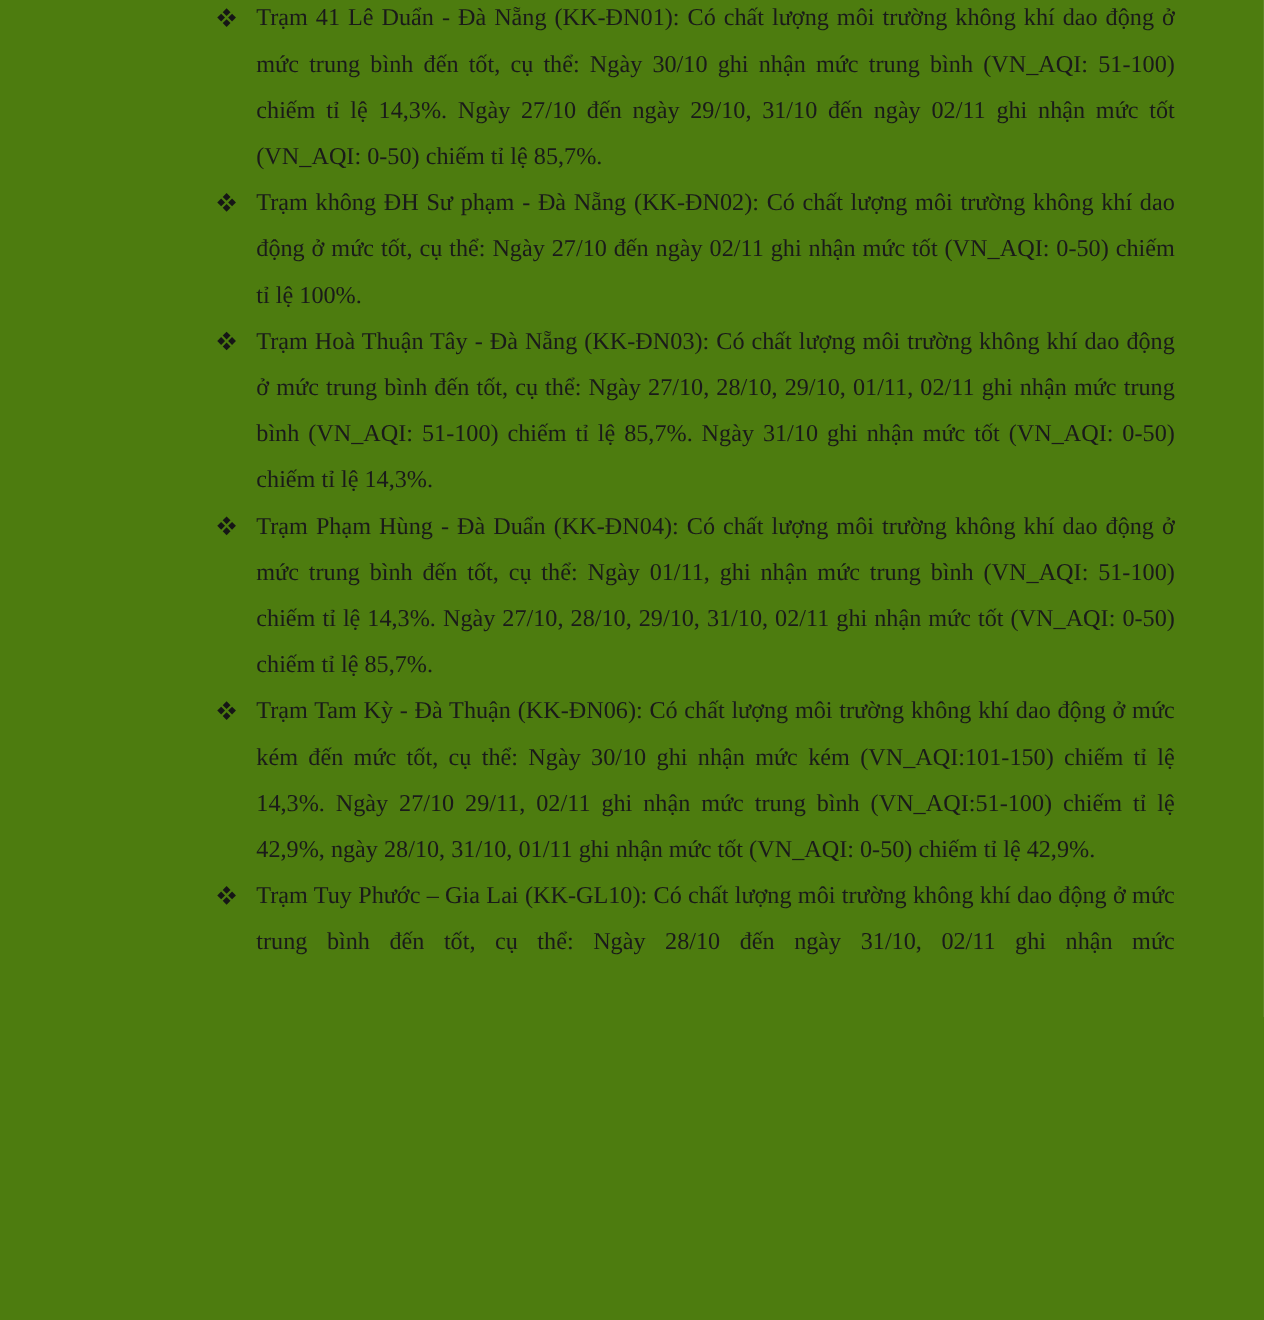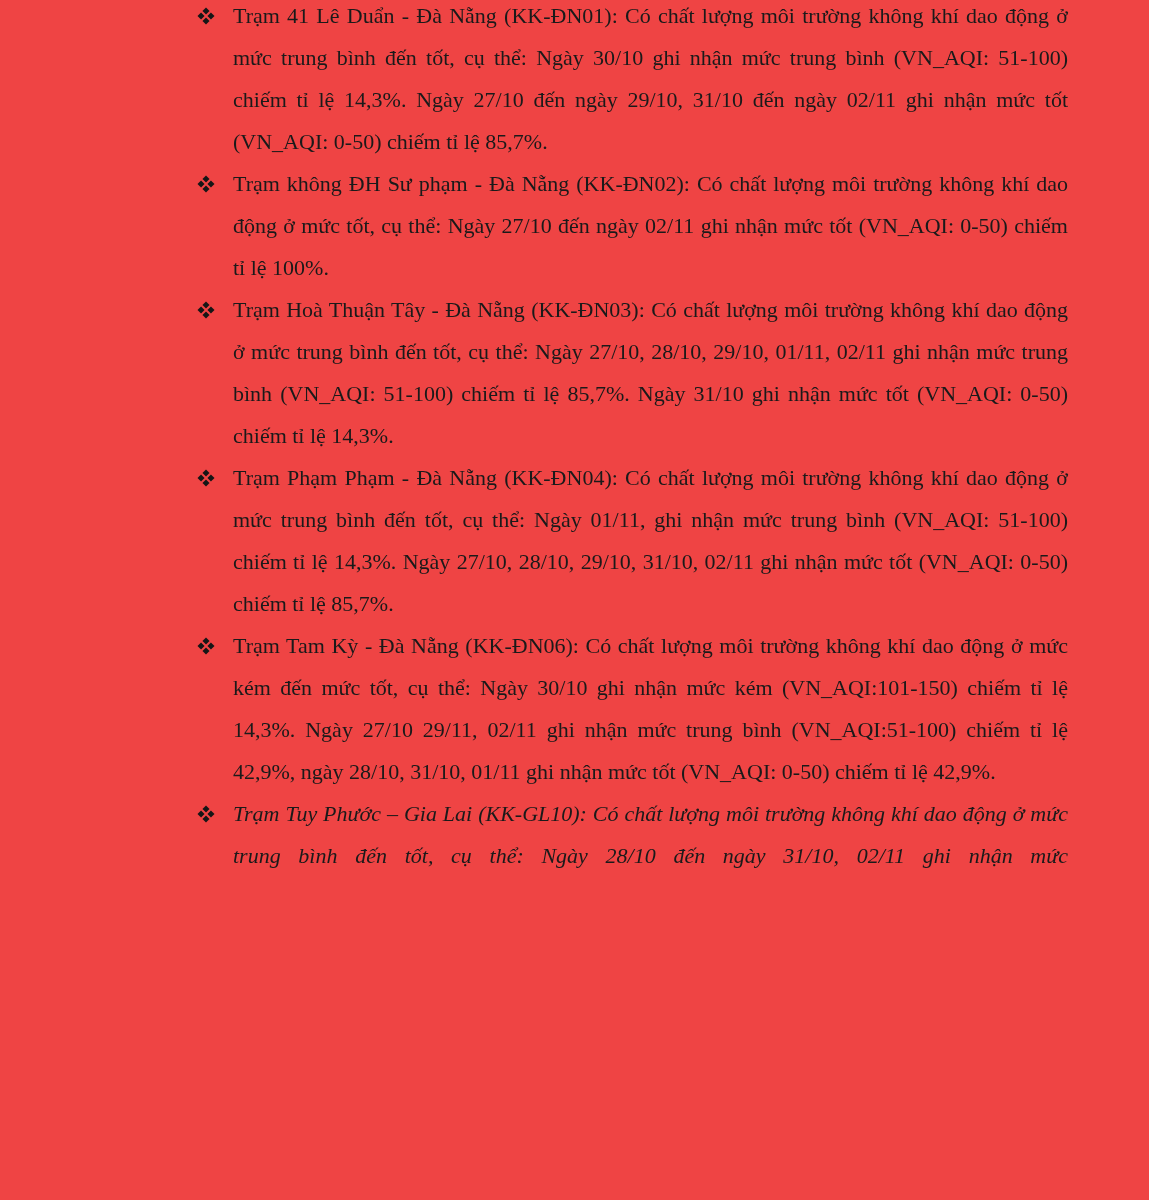--- a/index.html
+++ b/index.html
@@ -10,21 +10,21 @@
     width: 1149px;
     height: 1200px;
     background: #ffffff;
     overflow: hidden;
     position: relative;
     font-family: "Liberation Serif", "DejaVu Serif", serif;
   }
   .page {
     position: absolute;
     inset: 0;
-    background: #ef4444;
+    background: #4d7c0f;
   }
   .report-list {
     position: absolute;
     left: 200px;
     top: -5px;
     width: 868px;
     box-sizing: border-box;
     margin: 0;
     padding: 0 0 0 33px;
     list-style: none;
@@ -33,21 +33,20 @@
     position: relative;
     font-size: 22px;
     line-height: 42px;
     color: #1a1a1a;
     text-align: justify;
     text-justify: inter-word;
   }
   
   .report-item.cutoff {
     text-align-last: justify;
-    font-style: italic;
   }
   
   .bullet {
     position: absolute;
     left: -33px;
     top: 15px;
     width: 12px;
     height: 12px;
     transform: rotate(45deg);
     display: grid;
@@ -85,29 +84,29 @@
           <i></i>
           <i></i>
           <i></i>
         </span><span>Trạm Hoà Thuận Tây - Đà Nẵng (KK-ĐN03)</span><span>: Có chất lượng môi trường không khí dao động ở mức trung bình đến tốt, cụ thể: Ngày 27/10, 28/10, 29/10, 01/11, 02/11 ghi nhận mức trung bình (VN_AQI: 51-100) chiếm tỉ lệ 85,7%. Ngày 31/10 ghi nhận mức tốt (VN_AQI: 0-50) chiếm tỉ lệ 14,3%.</span></li>
 
     <li class="report-item"><span class="bullet">
           <i></i>
           <i></i>
           <i></i>
           <i></i>
-        </span><span>Trạm Phạm Phạm - Đà Nẵng (KK-ĐN04)</span><span>: Có chất lượng môi trường không khí dao động ở mức trung bình đến tốt, cụ thể: Ngày 01/11, ghi nhận mức trung bình (VN_AQI: 51-100) chiếm tỉ lệ 14,3%. Ngày 27/10, 28/10, 29/10, 31/10, 02/11 ghi nhận mức tốt (VN_AQI: 0-50) chiếm tỉ lệ 85,7%.</span></li>
+        </span><span>Trạm Phạm Hùng - Đà Duẩn (KK-ĐN04)</span><span>: Có chất lượng môi trường không khí dao động ở mức trung bình đến tốt, cụ thể: Ngày 01/11, ghi nhận mức trung bình (VN_AQI: 51-100) chiếm tỉ lệ 14,3%. Ngày 27/10, 28/10, 29/10, 31/10, 02/11 ghi nhận mức tốt (VN_AQI: 0-50) chiếm tỉ lệ 85,7%.</span></li>
 
 
     <li class="report-item"><span class="bullet">
           <i></i>
           <i></i>
           <i></i>
           <i></i>
-        </span><span>Trạm Tam Kỳ - Đà Nẵng (KK-ĐN06)</span><span>: Có chất lượng môi trường không khí dao động ở mức kém đến mức tốt, cụ thể: Ngày 30/10 ghi nhận mức kém (VN_AQI:101-150) chiếm tỉ lệ 14,3%. Ngày 27/10 29/11, 02/11 ghi nhận mức trung bình (VN_AQI:51-100) chiếm tỉ lệ 42,9%, ngày 28/10, 31/10, 01/11 ghi nhận mức tốt (VN_AQI: 0-50) chiếm tỉ lệ 42,9%.</span></li>
+        </span><span>Trạm Tam Kỳ - Đà Thuận (KK-ĐN06)</span><span>: Có chất lượng môi trường không khí dao động ở mức kém đến mức tốt, cụ thể: Ngày 30/10 ghi nhận mức kém (VN_AQI:101-150) chiếm tỉ lệ 14,3%. Ngày 27/10 29/11, 02/11 ghi nhận mức trung bình (VN_AQI:51-100) chiếm tỉ lệ 42,9%, ngày 28/10, 31/10, 01/11 ghi nhận mức tốt (VN_AQI: 0-50) chiếm tỉ lệ 42,9%.</span></li>
 
 
     <li class="report-item cutoff"><span class="bullet">
           <i></i>
           <i></i>
           <i></i>
           <i></i>
         </span><span>Trạm Tuy Phước – Gia Lai (KK-GL10)</span><span>: Có chất lượng môi trường không khí dao động ở mức trung bình đến tốt, cụ thể: Ngày 28/10 đến ngày 31/10, 02/11 ghi nhận mức</span></li>
 
   </ul>

